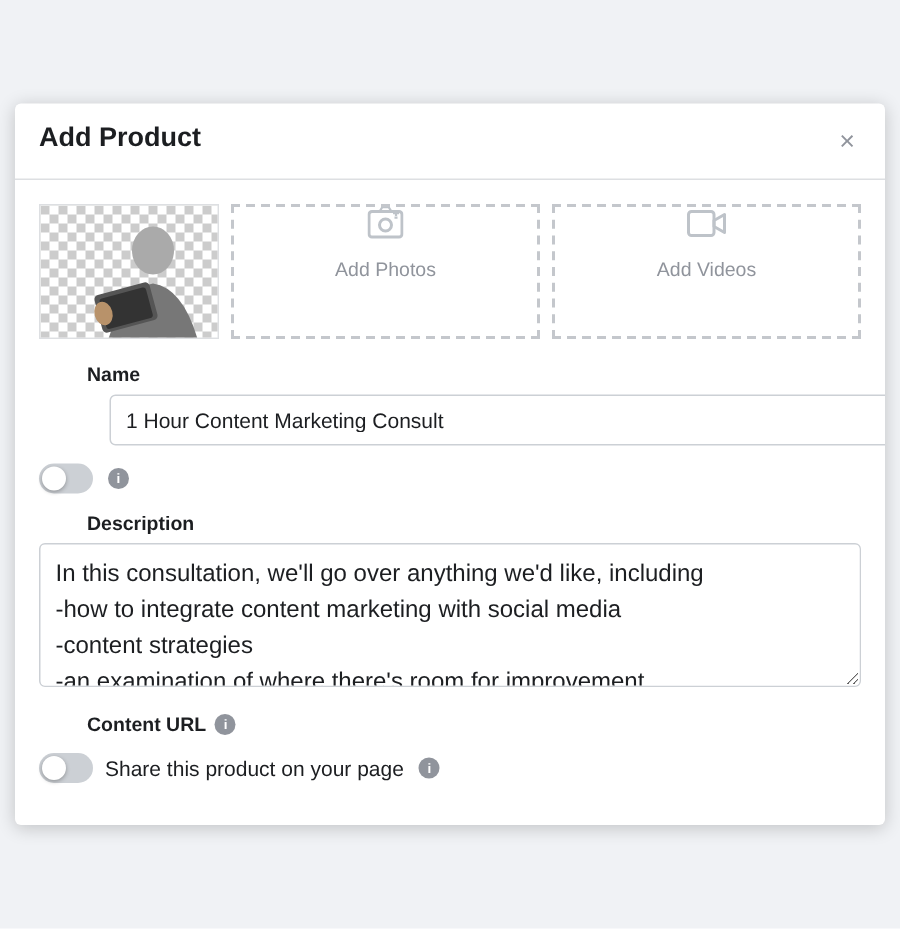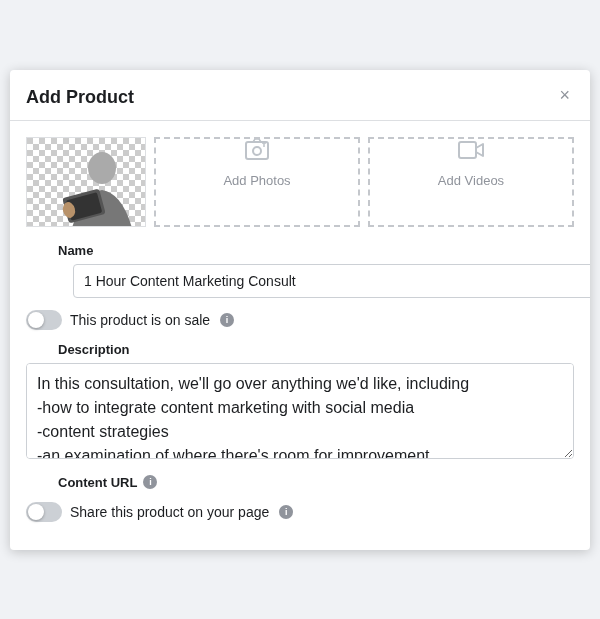--- a/index.html
+++ b/index.html
@@ -13,21 +13,21 @@
     }
     .modal {
       background: #fff;
       border-radius: 4px;
       width: 580px;
       box-shadow: 0 2px 12px rgba(0,0,0,0.2);
       overflow: hidden;
     }
     .modal-header {
       display: flex;
-      align-items: flex-end;
+      align-items: flex-start;
       justify-content: space-between;
       padding: 12px 16px;
       border-bottom: 1px solid #dddfe2;
     }
     .modal-title {
       font-size: 18px;
       font-weight: 600;
       color: #1c1e21;
     }
     .close-btn {
@@ -250,21 +250,20 @@
       <label class="form-label">Name</label>
       <input type="text" class="form-input" value="1 Hour Content Marketing Consult" style="">
     </div>
 
 
     <div class="toggle-row">
       <label class="toggle">
         <input type="checkbox" style="">
         <span class="toggle-slider"></span>
       </label>
-      <span class="toggle-label">This product is on sale</span>
       <span class="info-icon">i</span>
     </div>
 
     <div class="form-group">
       <label class="form-label">Description</label>
       <textarea class="form-textarea" style="">In this consultation, we'll go over anything we'd like, including
 -how to integrate content marketing with social media
 -content strategies
 -an examination of where there's room for improvement</textarea>
     </div>

